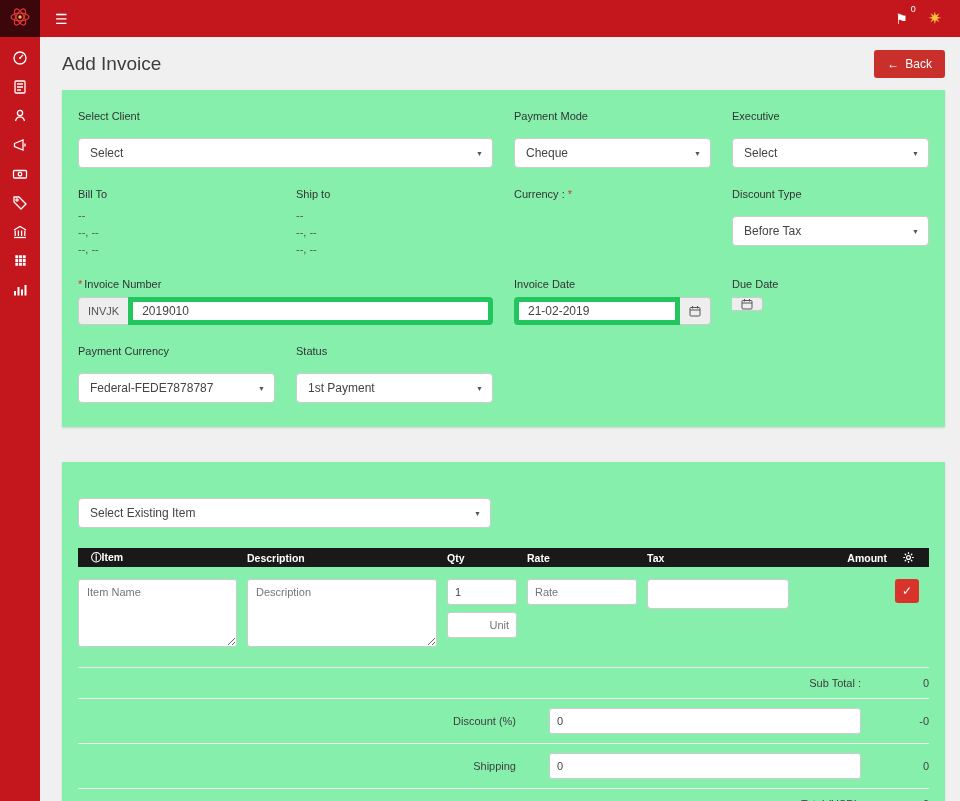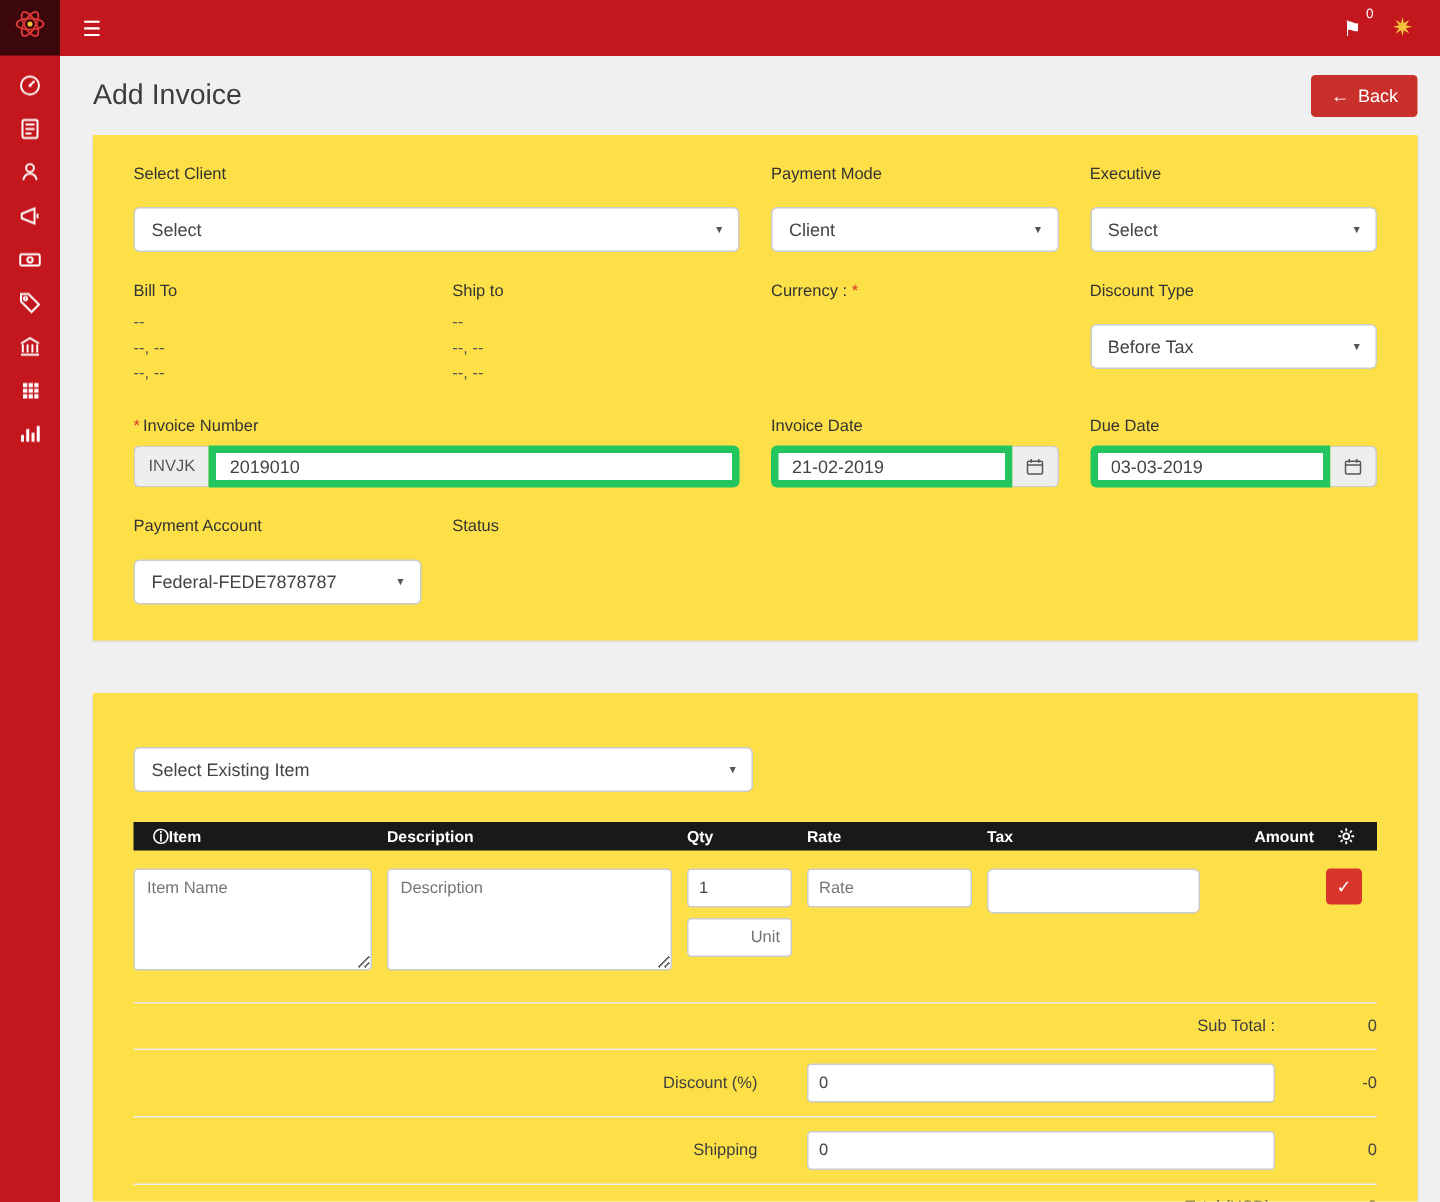--- a/index.html
+++ b/index.html
@@ -18,21 +18,21 @@
   .flag-badge { position:absolute; top:-7px; right:-8px; font-size:9px; color:#fff; }
   .star-icon { color:#f3c13a; font-size:17px; cursor:pointer; }
   
   .sidebar { position:fixed; top:37px; left:0; bottom:0; width:40px; background:#c3161d; display:flex; flex-direction:column; align-items:center; padding-top:8px; z-index:15; }
   .side-item { width:30px; height:29px; display:flex; align-items:center; justify-content:center; cursor:pointer; }
   
   .main { margin-left:40px; padding-top:37px; }
   .page-head { display:flex; align-items:center; justify-content:space-between; padding:13px 15px 12px 22px; }
   .page-title { font-size:19px; color:#3d3d3d; }
   .btn-back { background:#c9302c; color:#fff; border:none; border-radius:3px; font-size:12px; padding:7px 13px; display:flex; align-items:center; gap:6px; cursor:pointer; font-family:inherit; }
-  .panel { background:#fde047; margin:0 15px 35px 22px; padding:20px 27px 24px; box-shadow:0 1px 2px rgba(0,0,0,.13); }
+  .panel { background:#86efac; margin:0 15px 35px 22px; padding:20px 16px 24px; box-shadow:0 1px 2px rgba(0,0,0,.13); }
   
   .form-grid { display:grid; grid-template-columns:repeat(4,1fr); column-gap:21px; row-gap:20px; }
   .span2 { grid-column: span 2; }
   .f-label { display:block; font-size:11px; color:#333; margin-bottom:7px; }
   .req { color:#d9342b; margin-right:2px; }
   .select { position:relative; border:1px solid #ccc; border-radius:4px; height:30px; background:#fff; display:flex; align-items:center; padding:0 24px 0 11px; font-size:12px; color:#444; cursor:pointer;margin-top:16px; }
   .select .caret { position:absolute; right:9px; top:11px; font-size:7px; color:#555; }
   .addr { font-size:11px; color:#555; line-height:1.55; }
   .text-input { height:28px; border:5px solid #22c55e; border-radius:4px; padding:0 9px; font-size:12px; color:#444; width:100%; font-family:inherit; }
   .input-group { display:flex; }
@@ -168,21 +168,21 @@
         <label class="f-label">Select Client</label>
         <div class="select">
           <span>Select</span>
           <span class="caret">▼</span>
         </div>
       </div>
 
       <div>
         <label class="f-label">Payment Mode</label>
         <div class="select">
-          <span>Client</span>
+          <span>Cheque</span>
           <span class="caret">▼</span>
         </div>
       </div>
 
       <div>
         <label class="f-label">Executive</label>
         <div class="select">
           <span>Select</span>
           <span class="caret">▼</span>
         </div>
@@ -236,41 +236,44 @@
                 <path d="M1 5h10"></path>
                 <path d="M3.5 1v2.5M8.5 1v2.5"></path>
               </svg>
             </span>
         </div>
       </div>
 
       <div>
         <label class="f-label">Due Date</label>
         <div class="input-group">
-          <input class="text-input first" type="text" value="03-03-2019" style="">
           <span class="ig-addon ig-right">
               <svg width="12" height="12" viewBox="0 0 12 12" fill="none" stroke="#555">
                 <rect x="1" y="2.5" width="10" height="8.5" rx="1"></rect>
                 <path d="M1 5h10"></path>
                 <path d="M3.5 1v2.5M8.5 1v2.5"></path>
               </svg>
             </span>
         </div>
       </div>
 
       <div>
-        <label class="f-label">Payment Account</label>
+        <label class="f-label">Payment Currency</label>
         <div class="select">
           <span>Federal-FEDE7878787</span>
           <span class="caret">▼</span>
         </div>
       </div>
 
       <div>
         <label class="f-label">Status</label>
+        <div class="select">
+          <span>1st Payment</span>
+          <span class="caret">▼</span>
+        </div>
       </div>
       <div></div>
         <div></div>
     </div>
   </div>
 
   <div class="panel">
 
     <div class="select select-existing">
       <span>Select Existing Item</span>

